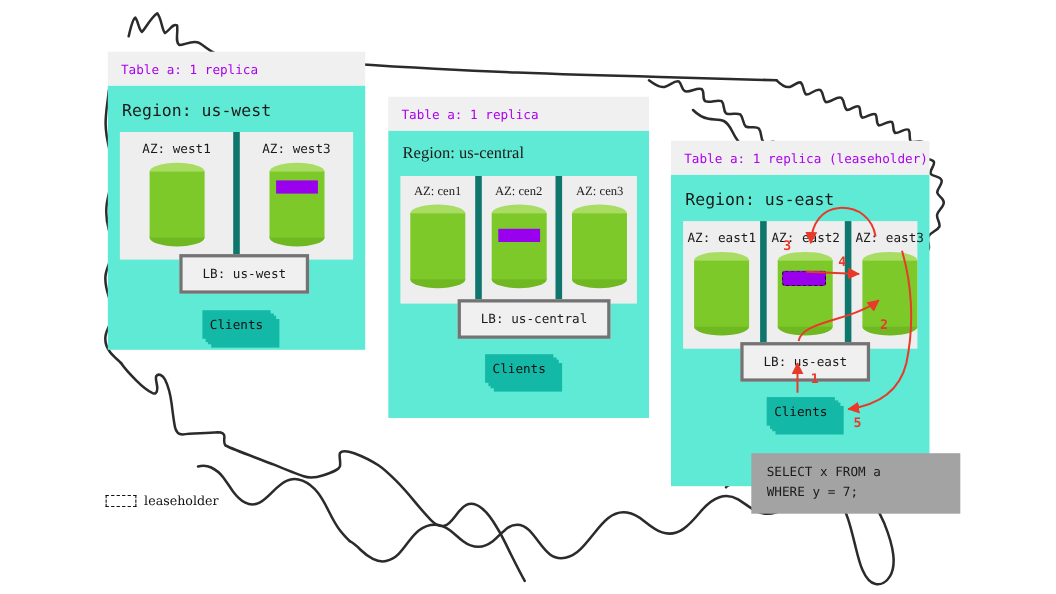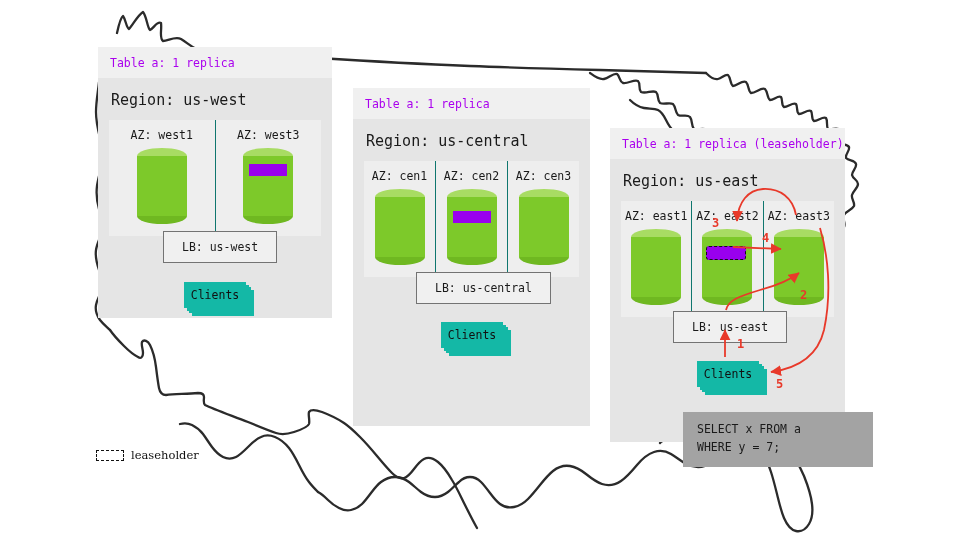--- a/index.html
+++ b/index.html
@@ -20,40 +20,40 @@
   .region-panel{position:absolute;z-index:3;}
   .panel-header{
     background:#f0f0f0;
     color:#aa00ee;
     font-size:11.5px;
     padding:9px 24px 8px 12px;
     letter-spacing:0px;
     white-space:nowrap;
   }
   .panel-body{
-    background:#e5e5e5;
+    background:#5eead4;
     padding:8px 11px 14px 11px;
   }
   .region-title{
     color:#1a1a1a;
     font-size:15px;
     padding:5px 2px 11px 2px;
     white-space:nowrap;
   }
   .az-row{
     display:flex;
     background:#eeeeee;
     position:relative;
   }
   .az-cell{
     flex:1 1 0;
     padding:8px 4px 14px 4px;
     text-align:center;
     position:relative;
-    border-right:1px solid #0f766e;
+    border-right:6px solid #0f766e;
     box-sizing:border-box;
   }
   .az-cell:last-child{border-right:none;}
   .az-label{
     font-size:11.5px;
     color:#1a1a1a;
     white-space:nowrap;
     margin-bottom:6px;
   }
   
@@ -85,21 +85,21 @@
   .cyl .replica.lh{
     border:1.6px dashed #111111;
     box-sizing:content-box;
     left:4px;
     border-radius:3px;
   }
 
   
   .lb-box{
     background:#f0f0f0;
-    border:1px solid #737373;
+    border:3px solid #737373;
     font-size:11.5px;
     color:#1a1a1a;
     padding:8px 18px;
     text-align:center;
     white-space:nowrap;
     position:absolute;
     z-index:5;
   }
   
   .clients{
@@ -524,21 +524,21 @@
     <div class="clients" style="left:86px;top:235px;">
       <div class="card c3"></div>
       <div class="card c2"></div>
       <div class="card c1"></div>
       <div class="card c0">Clients</div>
     </div>
   </div>
 
   <div class="region-panel" style="left:353px;top:88px;width:237px;">
     <div class="panel-header">Table a: 1 replica</div>
-    <div class="panel-body" style="height:307px;box-sizing:border-box;position:relative;">
+    <div class="panel-body" style="height:261px;box-sizing:border-box;position:relative;font-family:Liberation Serif, serif;">
       <div class="region-title">Region: us-central</div>
       <div class="az-row" style="height:116px;">
         <div class="az-cell">
           <div class="az-label">AZ: cen1</div>
           <div class="cyl">
             <div class="top"></div>
             <div class="bot"></div>
             <div class="body"></div>
           </div>
         </div>

